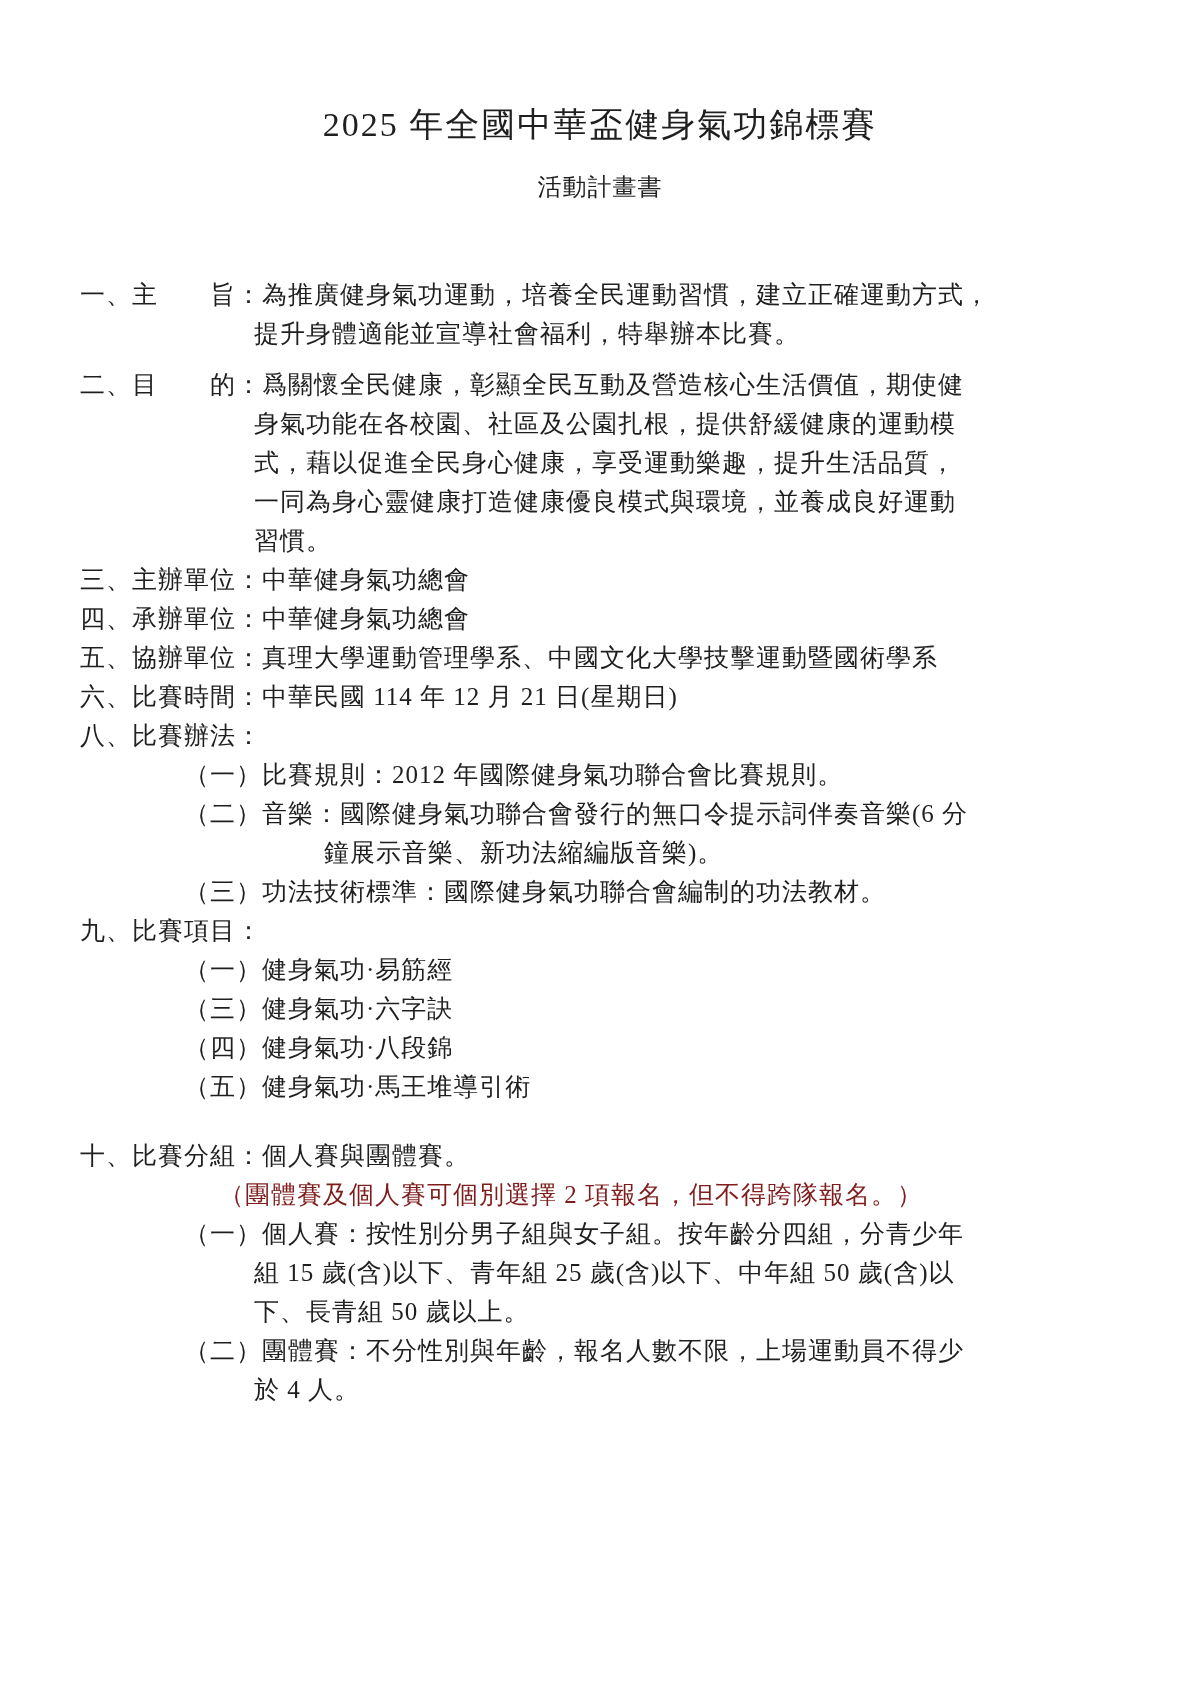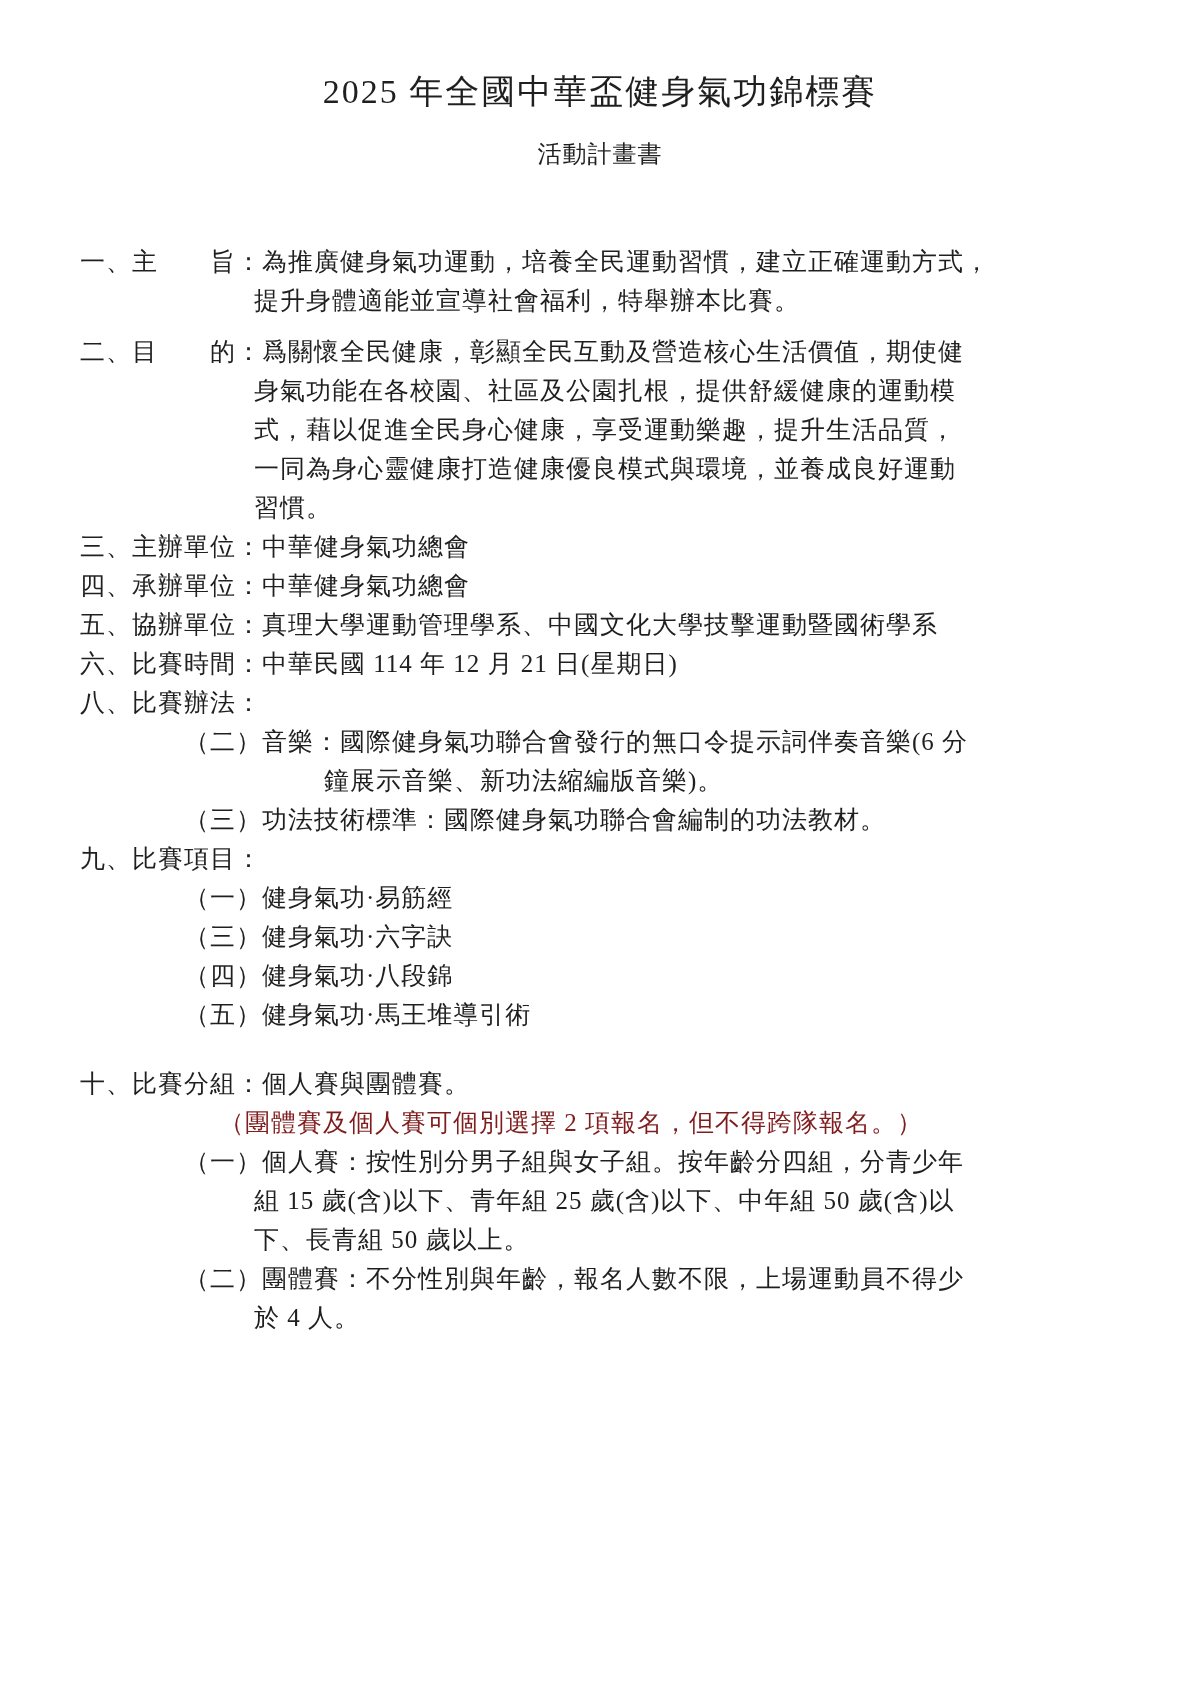--- a/index.html
+++ b/index.html
@@ -7,21 +7,21 @@
     position: relative;
     width: 1200px;
     height: 1696px;
     margin: 0 auto;
     background: #ffffff;
     overflow: hidden;
     font-family: "Liberation Serif", "DejaVu Serif", serif;
     color: #1f1f1f;
   }
   .doc-header {
-    padding-top: 68px;
+    padding-top: 101px;
     text-align: center;
   }
   .doc-title {
     font-size: 34px;
     line-height: 48px;
     letter-spacing: 2px;
     font-weight: 400;
     margin: 0;
   }
   .doc-subtitle {
@@ -66,20 +66,21 @@
     <div class="ln i-main mt-sm">二、目　　的：爲關懷全民健康，彰顯全民互動及營造核心生活價值，期使健</div>
     <div class="ln i-text">身氣功能在各校園、社區及公園扎根，提供舒緩健康的運動模</div>
     <div class="ln i-text">式，藉以促進全民身心健康，享受運動樂趣，提升生活品質，</div>
     <div class="ln i-text">一同為身心靈健康打造健康優良模式與環境，並養成良好運動</div>
     <div class="ln i-text">習慣。</div>
     <div class="ln i-main">三、主辦單位：中華健身氣功總會</div>
     <div class="ln i-main">四、承辦單位：中華健身氣功總會</div>
     <div class="ln i-main">五、協辦單位：真理大學運動管理學系、中國文化大學技擊運動暨國術學系</div>
     <div class="ln i-main">六、比賽時間：中華民國 114 年 12 月 21 日(星期日)</div>
     <div class="ln i-main">八、比賽辦法：</div>
+    <div class="ln i-sub">（一）比賽規則：2012 年國際健身氣功聯合會比賽規則。</div>
     <div class="ln i-sub">（二）音樂：國際健身氣功聯合會發行的無口令提示詞伴奏音樂(6 分</div>
     <div class="ln i-sub2">鐘展示音樂、新功法縮編版音樂)。</div>
     <div class="ln i-sub">（三）功法技術標準：國際健身氣功聯合會編制的功法教材。</div>
     <div class="ln i-main">九、比賽項目：</div>
     <div class="ln i-sub">（一）健身氣功·易筋經</div>
     <div class="ln i-sub">（三）健身氣功·六字訣</div>
     <div class="ln i-sub">（四）健身氣功·八段錦</div>
     <div class="ln i-sub">（五）健身氣功·馬王堆導引術</div>
     <div class="ln i-main mt-lg">十、比賽分組：個人賽與團體賽。</div>
     <div class="ln i-note red">（團體賽及個人賽可個別選擇 2 項報名，但不得跨隊報名。）</div>

